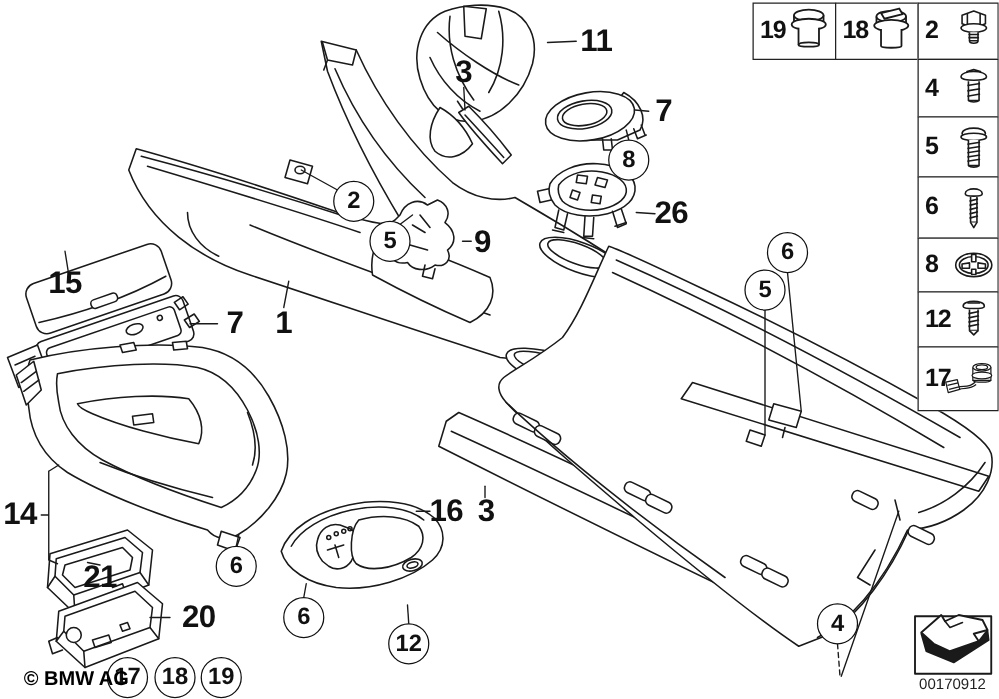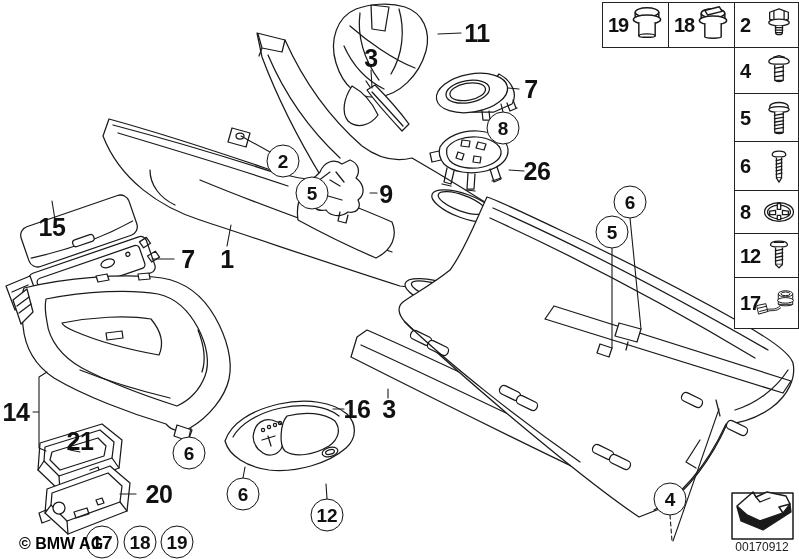--- a/index.html
+++ b/index.html
@@ -337,21 +337,21 @@
 <div id="callouts">
     <div class="plain-label" style="left: 477px; top: 33px;">11</div>
     <div class="plain-label" style="left: 371px; top: 58px;">3</div>
     <div class="plain-label" style="left: 531px; top: 89px;">7</div>
     <div class="plain-label" style="left: 537px; top: 171px;">26</div>
     <div class="plain-label" style="left: 386px; top: 194px;">9</div>
     <div class="plain-label" style="left: 52px; top: 186px; margin-top: 41px;">15</div>
     <div class="plain-label" style="left: 188px; top: 259px;">7</div>
     <div class="plain-label" style="left: 227px; top: 259px;">1</div>
     <div class="plain-label" style="left: 16px; top: 412px;">14</div>
-    <div class="plain-label" style="left: 58px; top: 441px; padding-left: 44px;">21</div>
+    <div class="plain-label" style="left: 58px; top: 462px; padding-left: 44px;">21</div>
     <div class="plain-label" style="left: 357px; top: 409px;">16</div>
     <div class="plain-label" style="left: 389px; top: 409px;">3</div>
     <div class="plain-label" style="left: 149px; top: 494px; margin-left: 10px;">20</div>
     <div class="circle-label" style="left: 283px; top: 161px;">2</div>
     <div class="circle-label" style="left: 312px; top: 193px;">5</div>
     <div class="circle-label" style="left: 503px; top: 128px;">8</div>
     <div class="circle-label" style="left: 630px; top: 202px;">6</div>
     <div class="circle-label" style="left: 612px; top: 232px;">5</div>
     <div class="circle-label" style="left: 189px; top: 453px;">6</div>
     <div class="circle-label" style="left: 243px; top: 494px;">6</div>

